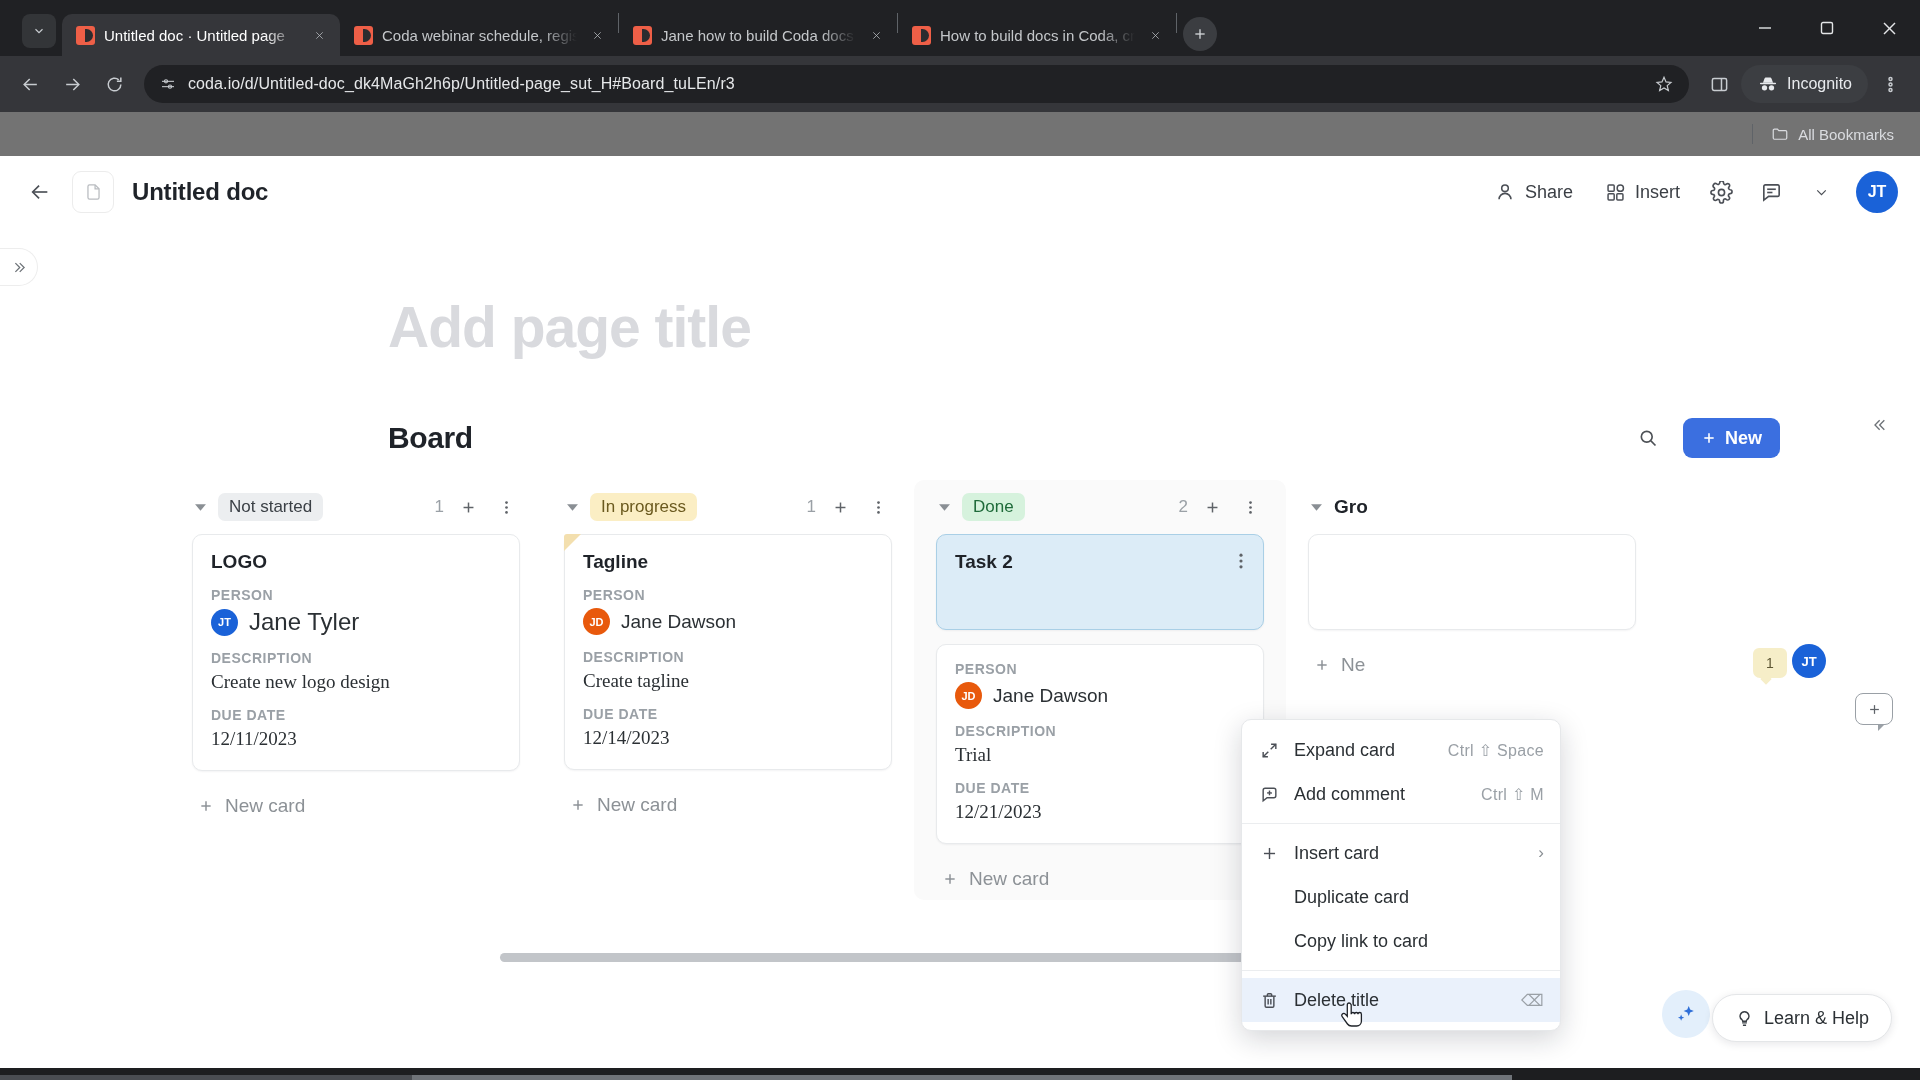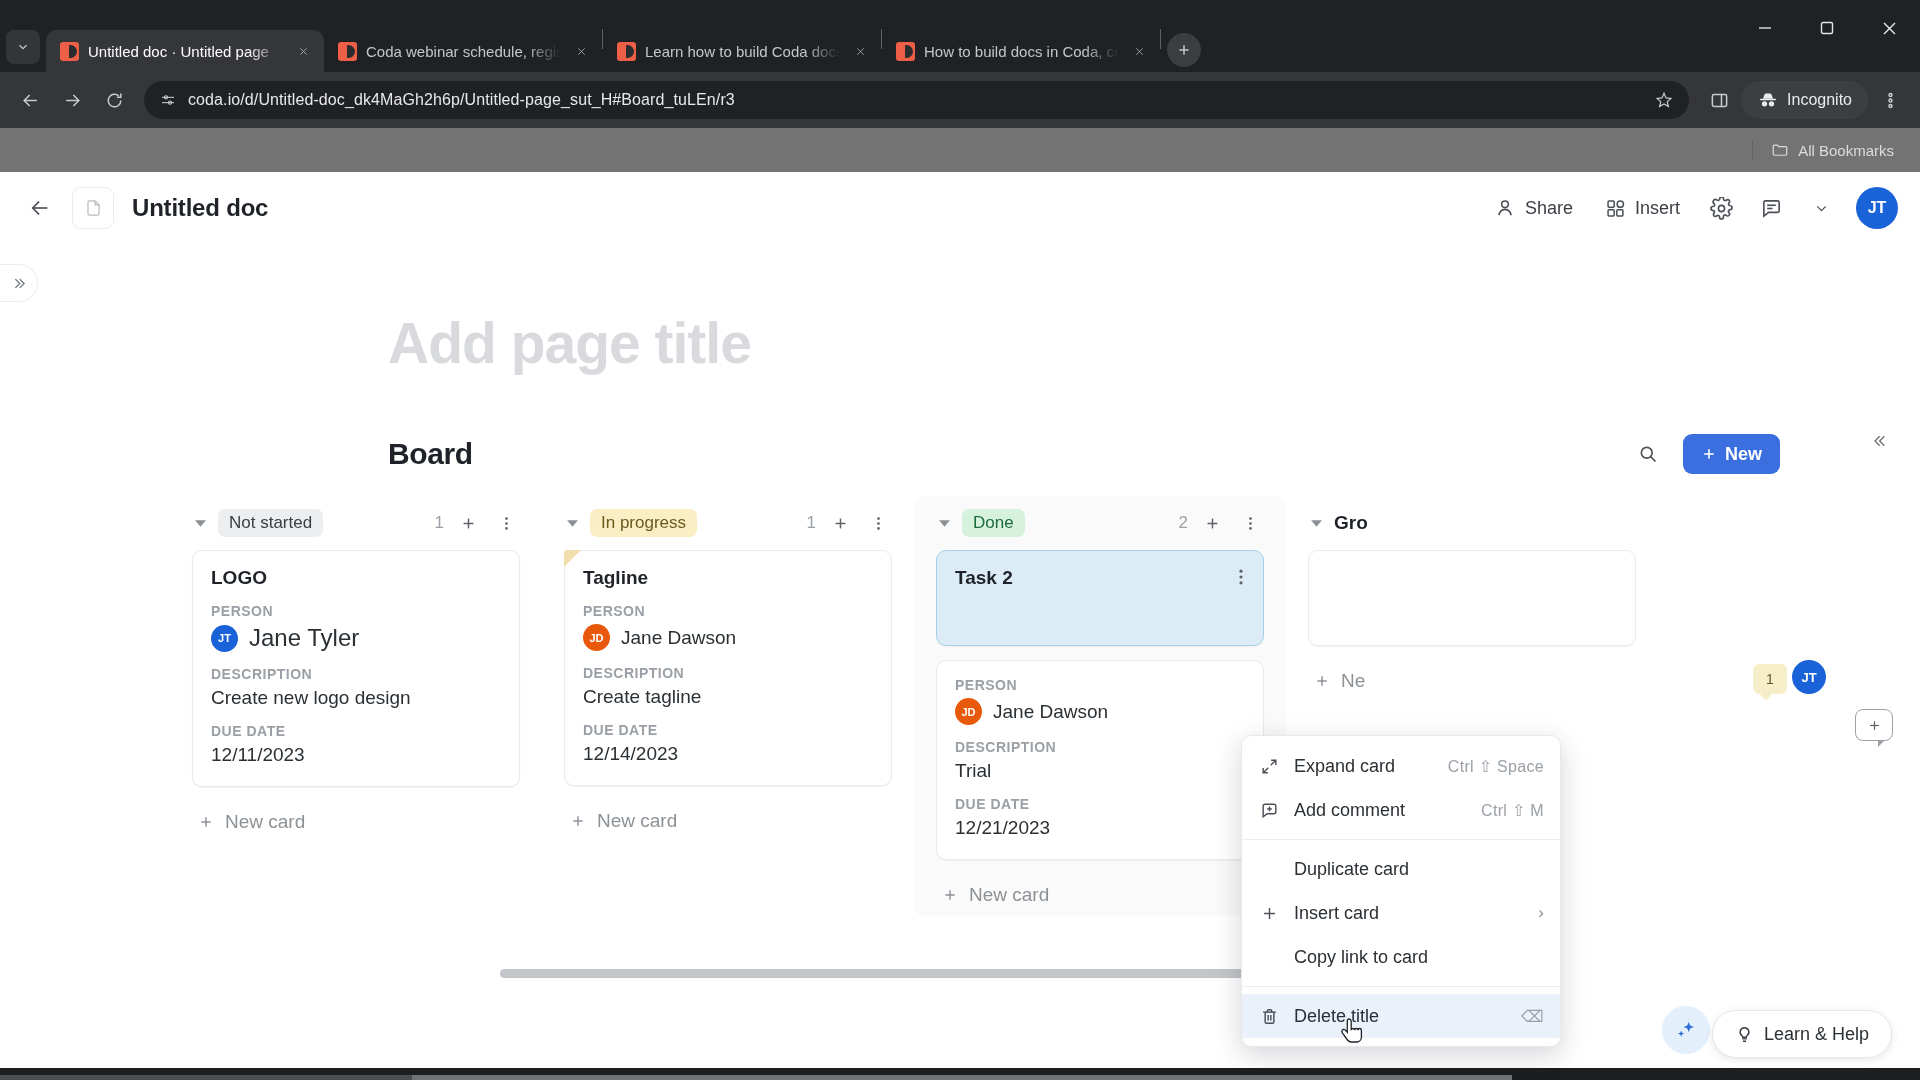--- a/index.html
+++ b/index.html
@@ -7,22 +7,22 @@
     width: 1920px; height: 1080px;
     overflow: hidden;
     font-family: "Liberation Sans", sans-serif;
     background: #ffffff;
   }
 
   
   .browser { width: 1920px; height: 1080px; position: relative; background:#fff; }
 
   .chrome-tabstrip {
-    height: 72px; background: #202124; position: relative;
-    display: flex; align-items: flex-end; padding-left: 0;
+    height: 56px; background: #202124; position: relative;
+    display: flex; align-items: flex-end; padding-left: 16px;
   }
   .tabstrip-dropdown {
     width: 34px; height: 34px; border-radius: 8px;
     background: #333538; display:flex; align-items:center; justify-content:center;
     margin: 0 6px 8px 6px; flex: none; cursor: pointer;
   }
   .tabstrip-dropdown svg { width: 14px; height: 14px; fill: none; stroke: #c8ccd0; stroke-width: 2; }
 
   .tabs { display: flex; align-items: flex-end; height: 56px; }
   .tab {
@@ -166,21 +166,21 @@
 
   .card {
     background:#fff; border:1px solid #e8eaec; border-radius:10px; padding: 16px 2px 20px 18px;
     margin-bottom: 14px; box-shadow: 0 1px 2px rgba(16,24,40,0.05); position:relative; cursor:pointer;
   }
   .card.selected {
     background:#dcecf7; border:1px solid #a9cfe6; min-height: 96px; padding-bottom: 28px;
   }
   .card-title { font-size:19px; font-weight:700; color:#1f2329; margin-bottom: 14px; }
   .field-label { font-size:14px; font-weight:600; color:#9aa0a6; letter-spacing:0.5px; margin-bottom:5px; }
-  .field-value { font-size:19px; color:#2b3034; margin-bottom: 14px; }
+  .field-value { font-size:19px; color:#2b3034; margin-bottom: 14px; font-family: Liberation Serif, serif; }
   .field-value:last-child { margin-bottom:0; }
   .person-row { display:flex; align-items:center; gap:11px; margin-bottom: 14px; }
   .person-avatar {
     width:27px;height:27px;border-radius:50%;display:flex;align-items:center;justify-content:center;
     color:#fff;font-size:11px;font-weight:700;flex:none;
   }
   .card .corner-flag {
     position:absolute; left:-1px; top:-1px; width: 0; height: 0;
     border-top: 17px solid #f3dfae; border-right: 17px solid transparent;
     border-radius: 3px 0 0 0;
@@ -290,21 +290,21 @@
           <svg viewBox="0 0 24 24">
               <line x1="5" y1="5" x2="19" y2="19"></line>
               <line x1="19" y1="5" x2="5" y2="19"></line>
             </svg>
         </span>
       </div>
       <div class="tab-sep"></div>
 
       <div class="tab">
         <span class="favicon"></span>
-        <span class="tab-title">Learn how to build Coda docs</span>
+        <span class="tab-title">Jane how to build Coda docs</span>
         <span class="tab-close">
           <svg viewBox="0 0 24 24">
               <line x1="5" y1="5" x2="19" y2="19"></line>
               <line x1="19" y1="5" x2="5" y2="19"></line>
             </svg>
         </span>
       </div>
       <div class="tab-sep"></div>
 
       <div class="tab">
@@ -714,32 +714,32 @@
               <line x1="12" y1="7" x2="12" y2="13"></line>
               <line x1="9" y1="10" x2="15" y2="10"></line>
             </svg>
         </span>
         <span class="ctx-label">Add comment</span>
         <span class="ctx-shortcut">Ctrl ⇧ M</span>
       </div>
 
       <div class="ctx-sep"></div>
 
-      <div class="ctx-item ctx-indent">
-        <span class="ctx-label">Duplicate card</span>
-      </div>
       <div class="ctx-item">
         <span class="ctx-icon">
           <svg viewBox="0 0 24 24">
               <line x1="12" y1="5" x2="12" y2="19"></line>
               <line x1="5" y1="12" x2="19" y2="12"></line>
             </svg>
         </span>
         <span class="ctx-label">Insert card</span>
         <span class="ctx-chevron">›</span>
+      </div>
+      <div class="ctx-item ctx-indent">
+        <span class="ctx-label">Duplicate card</span>
       </div>
       <div class="ctx-item ctx-indent">
         <span class="ctx-label">Copy link to card</span>
       </div>
 
       <div class="ctx-sep"></div>
 
       <div class="ctx-item highlight">
         <span class="ctx-icon">
           <svg viewBox="0 0 24 24">

